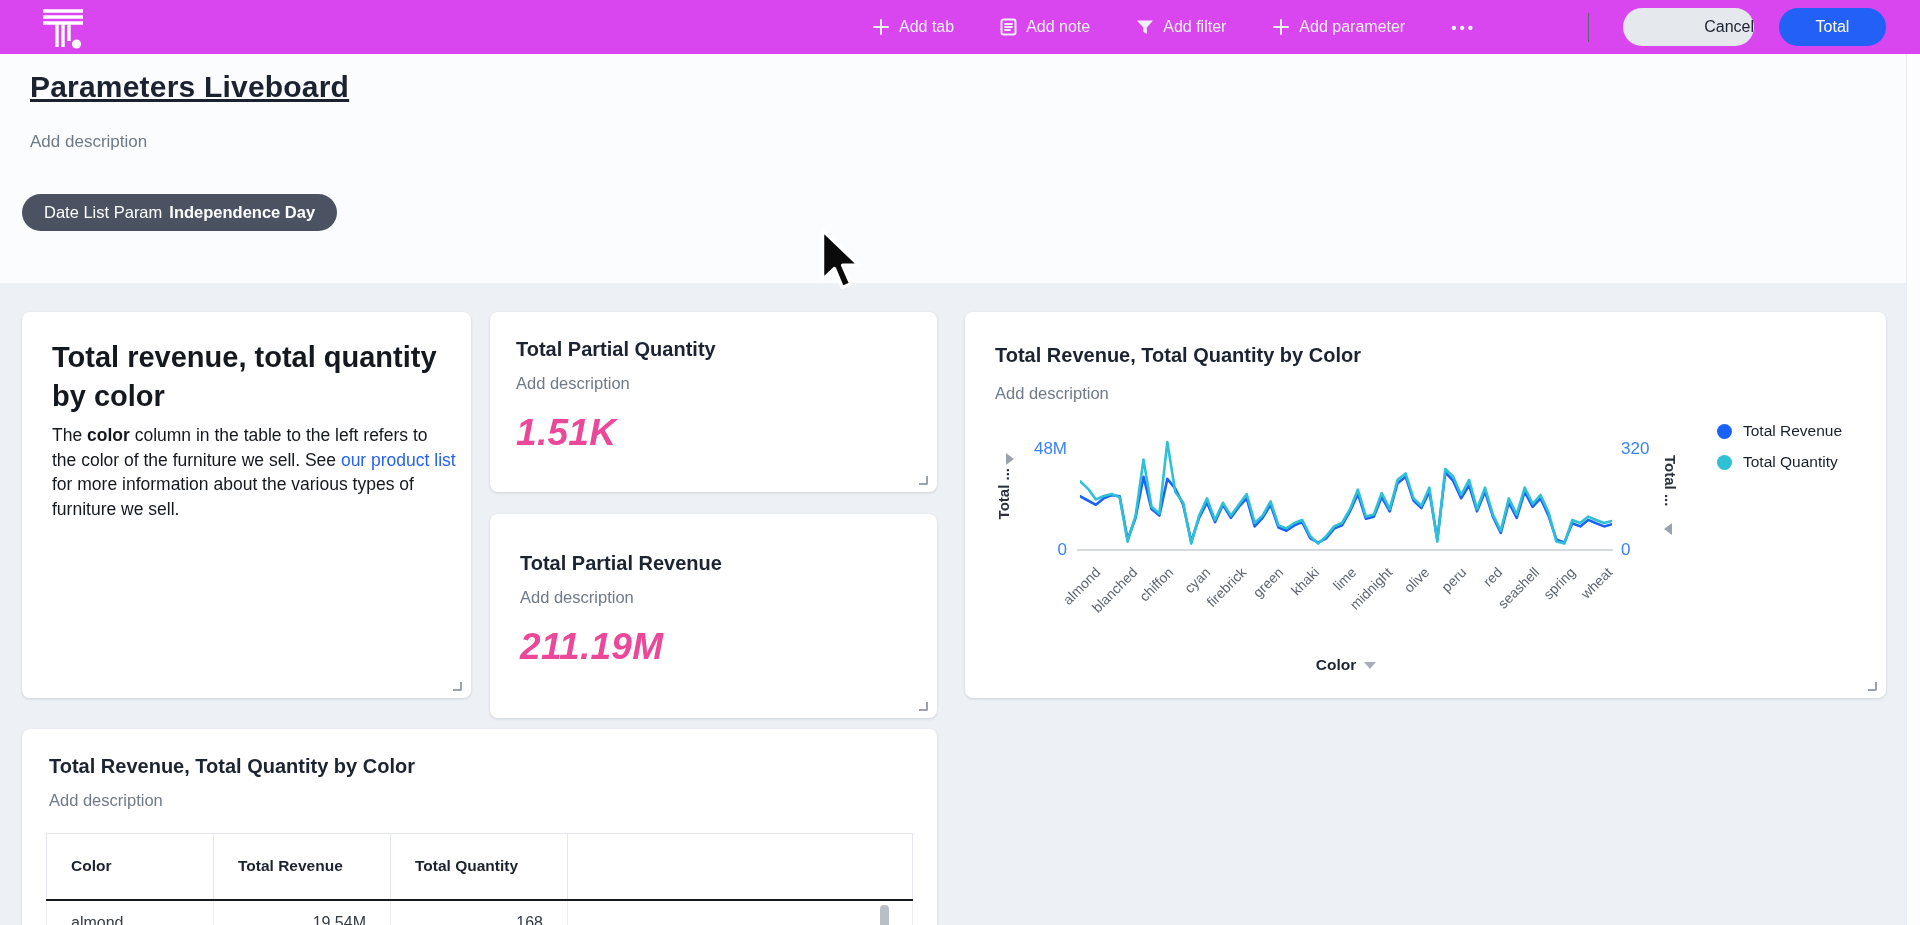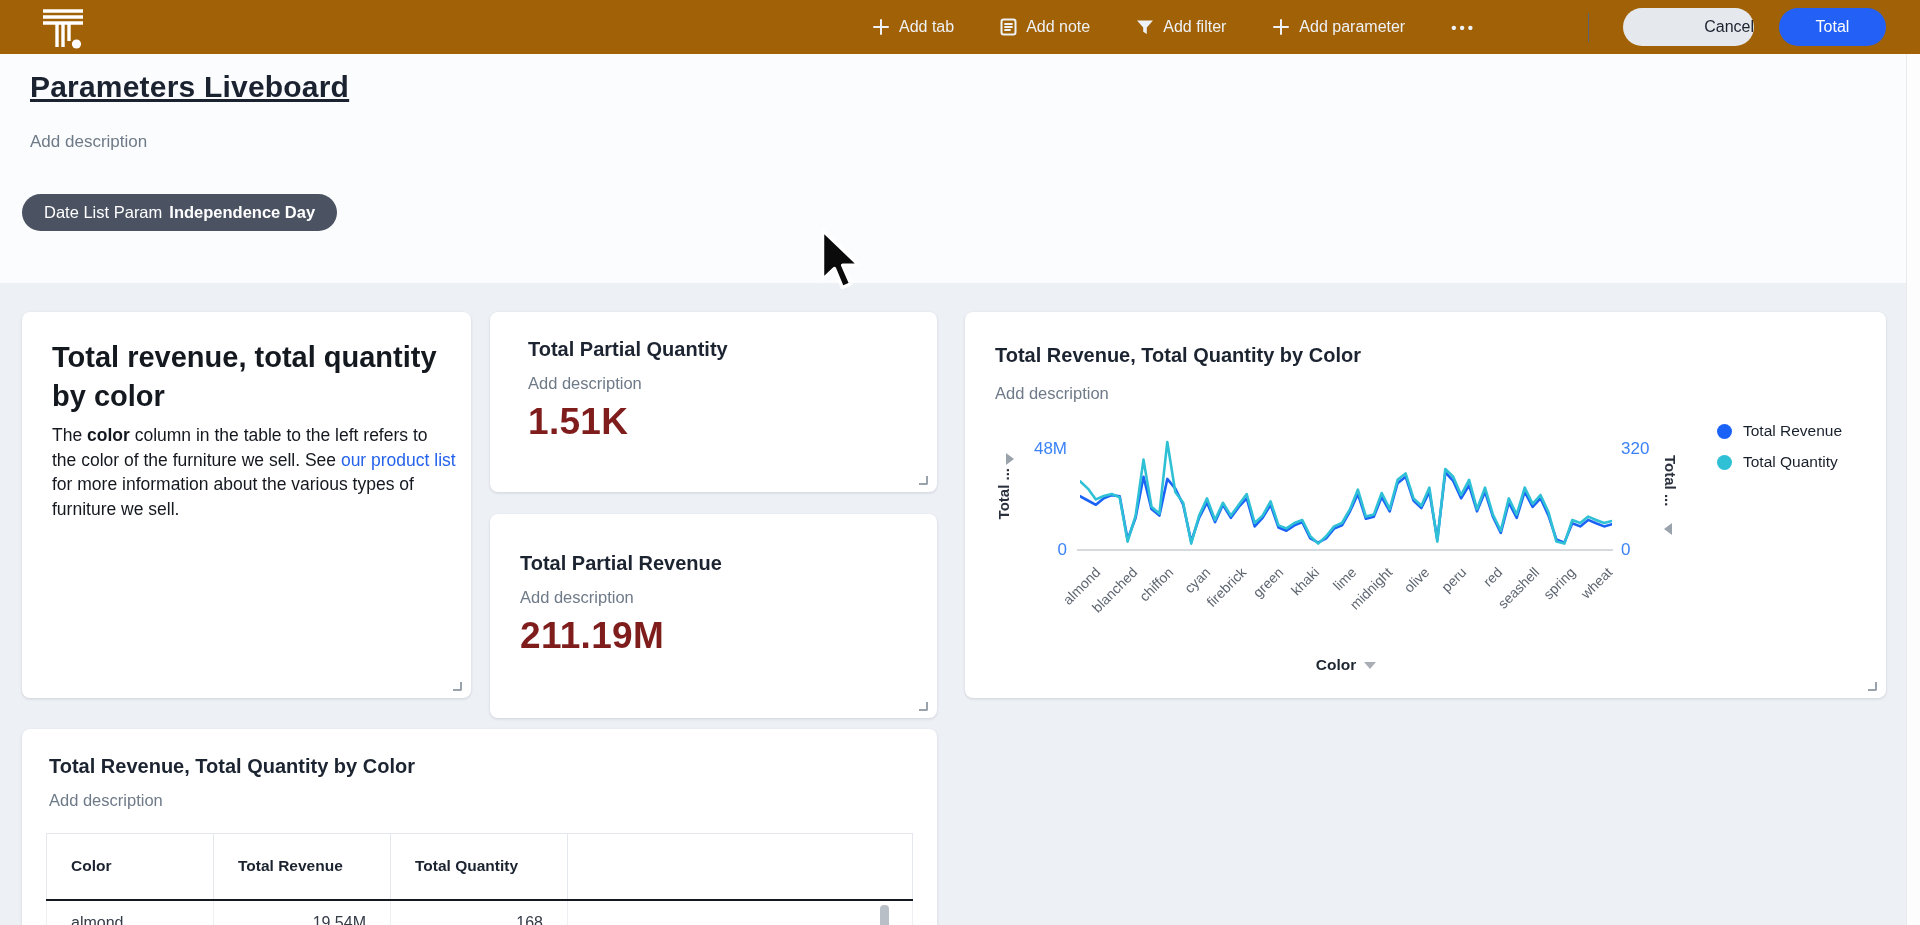--- a/index.html
+++ b/index.html
@@ -1,20 +1,20 @@
 <!DOCTYPE html>
 <html><head>
 <meta charset="utf-8">
 <style>
   * { box-sizing: border-box; margin: 0; padding: 0; }
   html,body { width:1920px; height:925px; overflow:hidden; }
   body { font-family:"Liberation Sans","DejaVu Sans",sans-serif; background:#edf0f5; position:relative; }
 
   
-  .navbar { position:absolute; left:0; top:0; width:1920px; height:54px; background:#a16207; z-index:30; }
+  .navbar { position:absolute; left:0; top:0; width:1920px; height:54px; background:#d946ef; z-index:30; }
   .logo { position:absolute; left:40px; top:7px; width:46px; height:42px; }
   .nav-actions { position:absolute; left:872px; top:0; height:54px; display:flex; align-items:center; gap:46px; }
   .nav-item { display:flex; align-items:center; gap:9px; color:#eef1f5; font-size:16px; cursor:pointer; white-space:nowrap; }
   .nav-item .ic { display:flex; align-items:center; }
   .nav-more { color:#eef1f5; font-size:15px; letter-spacing:3px; font-weight:700; cursor:pointer; }
   .nav-divider { position:absolute; left:1588px; top:13px; width:1px; height:29px; background:#5c6372; }
   .btn { position:absolute; top:8px; height:38px; border:none; border-radius:19px; font-size:16px; font-family:inherit; cursor:pointer; }
   .btn-cancel { left:1623px; width:131px; background:#e5e8ec; color:#1b2230;text-align:right; }
   .btn-save { left:1779px; width:107px; background:#2360f6; color:#ffffff; }
 
@@ -34,24 +34,24 @@
   .resize-handle { position:absolute; right:9px; bottom:7px; width:9px; height:9px; border-right:2px solid #9aa2ac; border-bottom:2px solid #9aa2ac; border-bottom-right-radius:2px; cursor:nwse-resize; }
 
   
   .card-note { left:22px; top:29px; width:449px; height:386px; padding:26px 30px; }
   .note-title { font-size:29px; line-height:39px; font-weight:700; color:#14181f; }
   .note-body { margin-top:7px; width:404px; font-size:17.5px; line-height:24.5px; color:#14181f; }
   .note-body b { font-weight:700; }
   .note-link { color:#2563eb; cursor:pointer; text-decoration:none; }
 
   
-  .card-kpi-q { left:490px; top:29px; width:447px; height:180px; padding:26px 38px; }
+  .card-kpi-q { left:490px; top:29px; width:447px; height:180px; padding:26px 26px; }
   .card-kpi-r { left:490px; top:231px; width:447px; height:204px; padding:38px 30px; }
   .kpi-desc { margin-top:13px; }
-  .kpi-value { margin-top:8px; font-size:37px; font-weight:700; color:#7f1d1d; letter-spacing:.3px; }
+  .kpi-value { margin-top:19px; font-size:37px; font-weight:700; color:#ec4899; letter-spacing:.3px;font-style:italic; }
 
   
   .card-chart { left:965px; top:29px; width:921px; height:386px; }
   .card-chart .card-title { position:absolute; left:30px; top:32px; }
   .card-chart .card-desc { position:absolute; left:30px; top:72px; }
   .chart-svg { position:absolute; left:115px; top:125px; }
   .axis-line { position:absolute; left:112px; top:237px; width:536px; height:2px; background:#d6d9de; }
   .ytick { position:absolute; font-size:17px; color:#3b82f6; }
   .ytick-l { left:40px; width:62px; text-align:right; }
   .ytick-r { left:656px; width:50px; text-align:left; }

